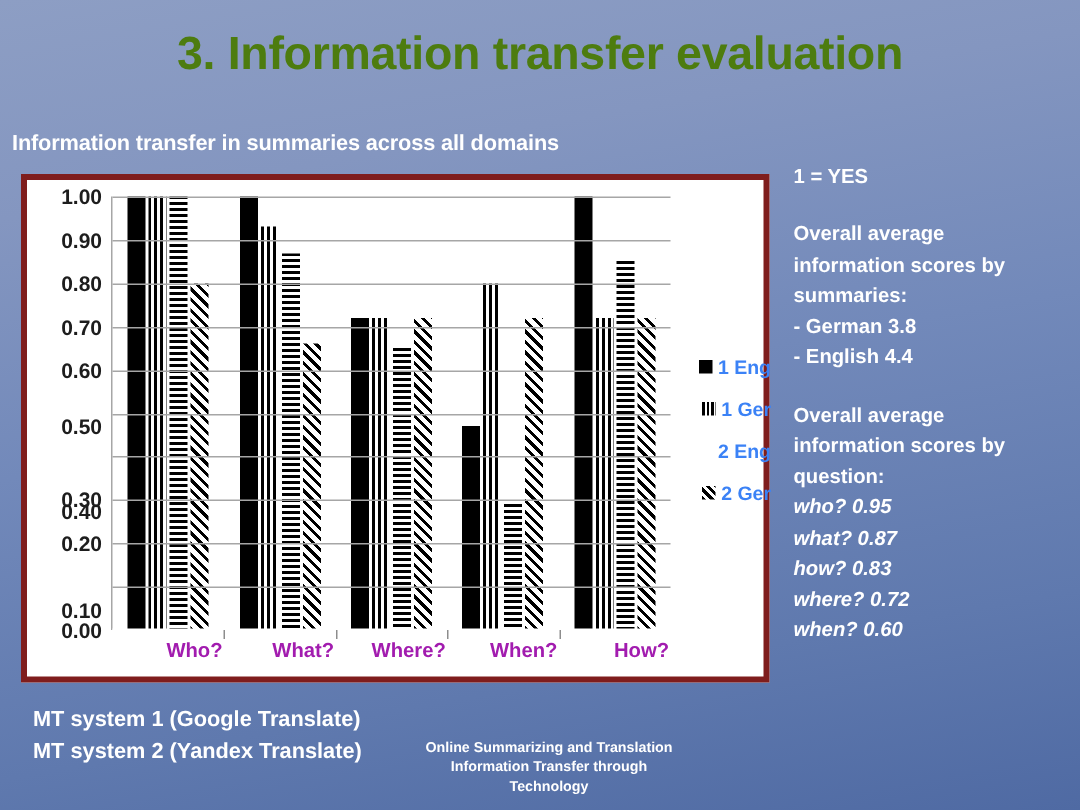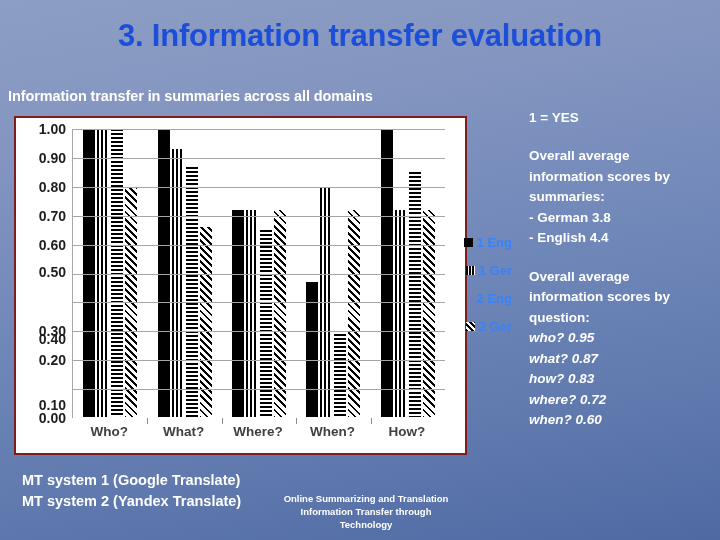--- a/index.html
+++ b/index.html
@@ -19,21 +19,21 @@
     height: 540px;
   }
 
   
   .slide-title {
     position: absolute;
     left: 0;
     top: 18px;
     width: 720px;
     text-align: center;
-    color: #1d4ed8;
+    color: #4d7c0f;
     font-size: 31px;
     font-weight: bold;
     letter-spacing: -0.2px;
     white-space: nowrap;
   }
 
   
   .chart-caption {
     position: absolute;
     left: 8px;
@@ -43,24 +43,24 @@
     font-weight: bold;
     letter-spacing: -0.1px;
     white-space: nowrap;
   }
 
   
   .chart-panel {
     position: absolute;
     left: 14px;
     top: 116px;
-    width: 453px;
+    width: 499px;
     height: 339px;
     background: #ffffff;
-    border: 2px solid #7f1d1d;
+    border: 4px solid #7f1d1d;
     box-sizing: border-box;
   }
   .plot-wrap {
     position: absolute;
     left: 0;
     top: 0;
     width: 499px;
     height: 339px;
   }
 
@@ -155,24 +155,24 @@
   
   .xlabels {
     position: absolute;
     left: 56px;
     top: 306px;
     width: 372px;
     display: flex;
   }
   .xlabel {
     flex: 1 1 0;
-    text-align: center;
+    text-align: right;
     font-size: 13.5px;
     font-weight: bold;
-    color: #404040;
+    color: #a21caf;
     white-space: nowrap;
   }
 
   
   .legend {
     position: absolute;
     left: 444px;
     top: 110px;
     width: 52px;
   }
@@ -257,21 +257,21 @@
   <div class="chart-caption">Information transfer in summaries across all domains</div>
 
   <div class="chart-panel">
     <div class="plot-wrap">
       <div class="ylabels">
           <div class="ylabel" style="top: 11px;">1.00</div>
           <div class="ylabel" style="top: 39.9px;">0.90</div>
           <div class="ylabel" style="top: 68.8px;">0.80</div>
           <div class="ylabel" style="top: 97.7px;">0.70</div>
           <div class="ylabel" style="top: 126.6px;">0.60</div>
-          <div class="ylabel" style="top: 154px;">0.50</div>
+          <div class="ylabel" style="top: 164px;">0.50</div>
           <div class="ylabel" style="top: 184.4px; margin-top: 37px;">0.40</div>
           <div class="ylabel" style="top: 213.3px;">0.30</div>
           <div class="ylabel" style="top: 242.2px; padding-left: 40px;">0.20</div>
           <div class="ylabel" style="top: 287px;">0.10</div>
           <div class="ylabel" style="top: 300px;">0.00</div>
         </div>
       <div class="plot-area">
         <div class="groups">
             <div class="group">
               <div class="bar s-1eng" style="height: 289px;"></div>

